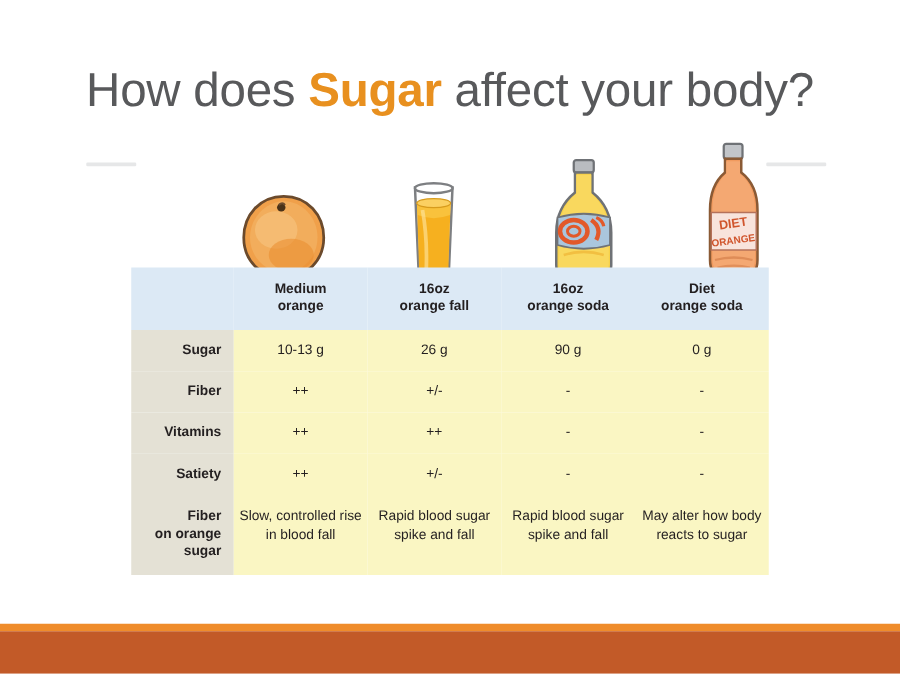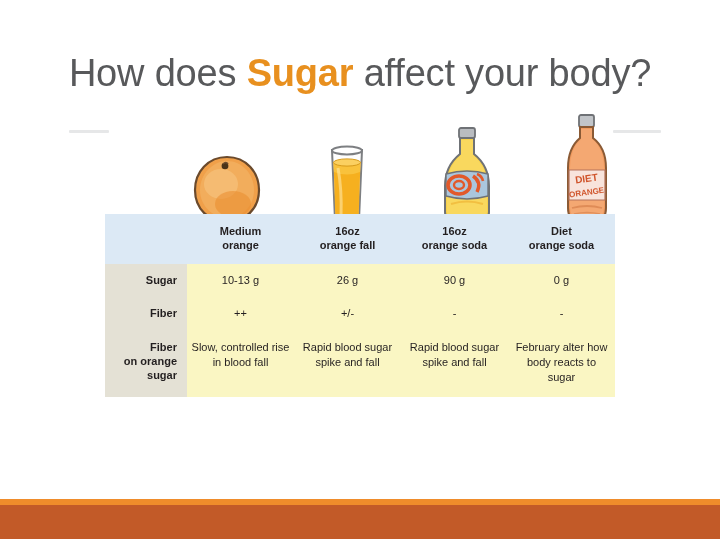--- a/index.html
+++ b/index.html
@@ -255,32 +255,46 @@
       </tr>
 
       <tr>
         <th class="rowlabel">Fiber</th>
         <td>++</td>
         <td>+/-</td>
         <td>-</td>
         <td>-</td>
       </tr>
 
-
+      <tr>
+        <th class="rowlabel">Vitamins</th>
+        <td>++</td>
+        <td>++</td>
+        <td>-</td>
+        <td>-</td>
+      </tr>
+
+      <tr>
+        <th class="rowlabel">Satiety</th>
+        <td>++</td>
+        <td>+/-</td>
+        <td>-</td>
+        <td>-</td>
+      </tr>
 
       <tr class="tall">
         <th class="rowlabel">
           <span>Fiber</span><br>
           <span>on orange</span><br>
           <span>sugar</span>
         </th>
         <td>Slow, controlled rise in blood fall</td>
         <td>Rapid blood sugar spike and fall</td>
         <td>Rapid blood sugar spike and fall</td>
-        <td>February alter how body reacts to sugar</td>
+        <td>May alter how body reacts to sugar</td>
       </tr>
 
     </tbody>
   </table>
 
   <div id="bar-bright"></div>
   <div id="bar-dark"></div>
 
 </div>
 

